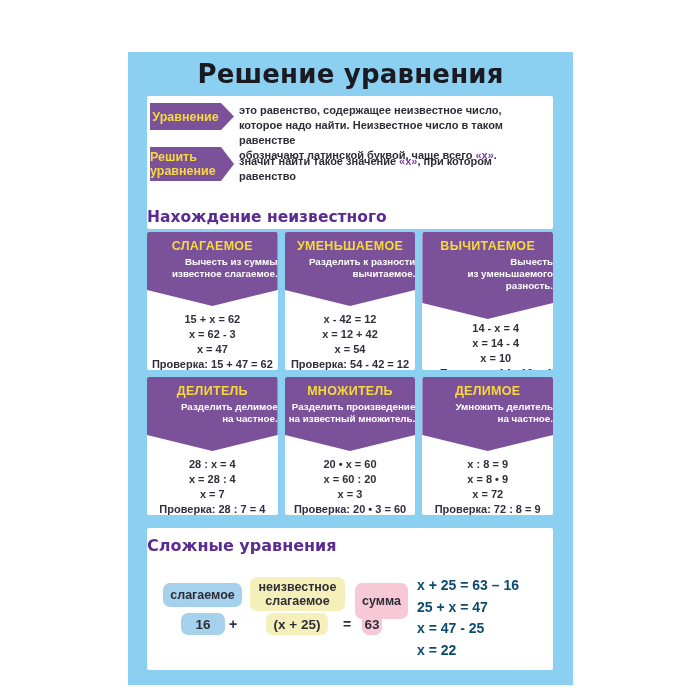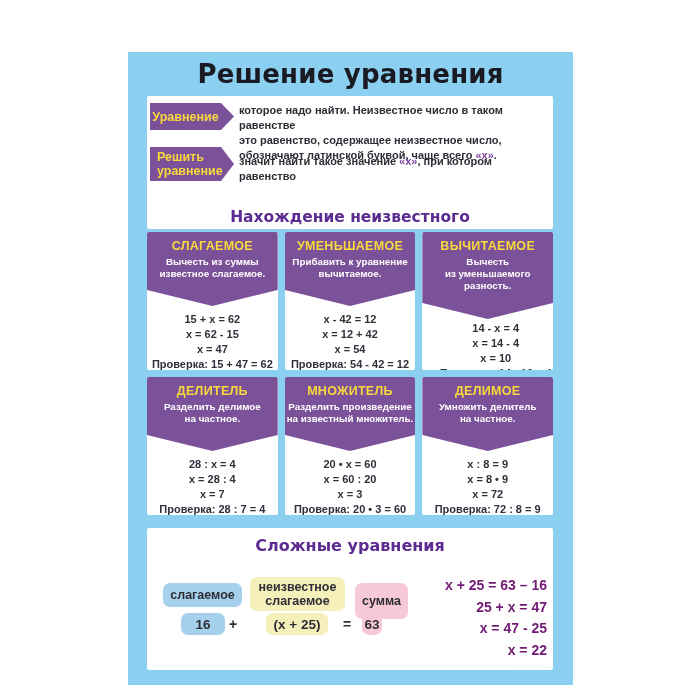--- a/index.html
+++ b/index.html
@@ -15,85 +15,85 @@
 
   .panel { position:absolute; background:#ffffff; border-radius:2px; }
 
   
   .def-panel { left:19px; top:44px; width:406px; height:116px; }
   .def-arrow { position:absolute; left:3px; background:#7B5199; color:#F8D93C;
                font-weight:800; font-size:12.5px;
                clip-path:polygon(0 0, calc(100% - 13px) 0, 100% 50%, calc(100% - 13px) 100%, 0 100%);
                display:flex; flex-direction:column; justify-content:center; }
   .def-arrow1 { top:7px; width:84px; height:27px; align-items:center; padding-right:13px; }
-  .def-arrow2 { top:51px; width:84px; height:34px; padding-left:7px; line-height:14px; }
+  .def-arrow2 { top:51px; width:84px; height:34px; line-height:14px; }
   .def-text { position:absolute; left:92px; right:6px; font-size:11px; font-weight:700;
               color:#2E2D36; line-height:15px; }
   .def-text1 { top:7px; }
   .def-text2 { top:58px; }
   .x-accent { color:#7A3F9F; font-weight:800; }
 
   
   .finding-bar { left:19px; top:153px; width:406px; height:24px;
-                 display:flex; align-items:center; justify-content:center; }
+                 display:flex; align-items:center; }
   .finding-bar span { font-family:"DejaVu Sans", sans-serif; font-size:15.5px;
                  font-weight:800; color:#5B2B91; }
 
   
   .cards-row { position:absolute; left:19px; width:406px; height:138px;
                display:flex; gap:7px; }
   .row1 { top:180px; } .row2 { top:325px; }
   .card { flex:1; background:#ffffff; border-radius:2px; overflow:hidden; }
   .banner { background:#7B5199; height:74px; padding-top:7px;
             clip-path:polygon(0 0, 100% 0, 100% calc(100% - 16px), 50% 100%, 0 calc(100% - 16px)); }
   .banner.tall { height:87px; }
   .banner-title { text-align:center; font-size:12.5px; font-weight:800;
                   color:#F8D93C; letter-spacing:0.3px; }
-  .banner-desc { margin-top:3px; text-align:center; font-size:9.8px; font-weight:700;
+  .banner-desc { margin-top:3px; text-align:right; font-size:9.8px; font-weight:700;
                  color:#ffffff; line-height:12px; }
   .eqs { margin-top:6px; text-align:center; font-size:11px; font-weight:700;
          color:#312F3B; line-height:15px; }
   .banner.tall + .eqs { margin-top:2px;padding-left:16px; }
 
   
   .complex-panel { left:19px; top:476px; width:406px; height:142px; }
-  .complex-title { position:absolute; top:8px; left:0; right:0; text-align:center;
+  .complex-title { position:absolute; top:8px; left:0; right:0; text-align:left;
             font-family:"DejaVu Sans", sans-serif; font-size:16px; font-weight:800;
             color:#5B2B91; }
   .cbox { position:absolute; border-radius:7px; display:flex; align-items:center;
           justify-content:center; text-align:center; font-weight:700; color:#2E2D36; }
   .box-blue   { background:#A6D1EC; }
   .box-yellow { background:#F5F0B9; }
   .box-pink   { background:#F7C9D7; }
   .lbl { font-size:12.5px; }
   .lbl-unknown { line-height:14px; font-size:12.5px; }
   .val { font-size:13.5px; }
   .cop { position:absolute; font-size:14px; font-weight:800; color:#2E2D36;
          width:20px; text-align:center; }
   .complex-eqs { position:absolute; left:270px; top:47px; width:130px;
-         text-align:right; font-size:14px; font-weight:700; color:#701a75;
+         text-align:left; font-size:14px; font-weight:700; color:#0c4a6e;
          line-height:21.5px; }
   .watermark { position:absolute; left:370px; top:137px; width:36px;
          font-size:4px; color:#BDBDBD; letter-spacing:1px; overflow:hidden;
          white-space:nowrap; }
 </style>
 </head>
 <body>
 
 <div class="poster">
 
   <div class="poster-title">Решение уравнения</div>
 
   <div class="panel def-panel">
     <div class="def-arrow def-arrow1">
       <span>Уравнение</span>
     </div>
     <div class="def-text def-text1">
+      <div>это равенство, содержащее неизвестное число,</div>
       <div>которое надо найти. Неизвестное число в таком равенстве</div>
-      <div>это равенство, содержащее неизвестное число,</div>
       <div><span>обозначают латинской буквой, чаще всего </span><span class="x-accent">«х»</span><span>.</span></div>
     </div>
 
     <div class="def-arrow def-arrow2">
       <span>Решить</span>
       <span>уравнение</span>
     </div>
     <div class="def-text def-text2">
       <div><span>значит найти такое значение </span><span class="x-accent">«х»</span><span>, при котором равенство</span></div>
     </div>
@@ -107,30 +107,30 @@
     <div class="card">
       <div class="banner">
         <div class="banner-title">СЛАГАЕМОЕ</div>
         <div class="banner-desc">
           <div>Вычесть из суммы</div>
           <div>известное слагаемое.</div>
         </div>
       </div>
       <div class="eqs">
         <div>15 + x = 62</div>
-        <div>x = 62 - 15</div>
+        <div>x = 62 - 3</div>
         <div>x = 47</div>
         <div>Проверка: 15 + 47 = 62</div>
       </div>
     </div>
     <div class="card">
       <div class="banner">
         <div class="banner-title">УМЕНЬШАЕМОЕ</div>
         <div class="banner-desc">
-          <div>Прибавить к уравнение</div>
+          <div>Разделить к разности</div>
           <div>вычитаемое.</div>
         </div>
       </div>
       <div class="eqs">
         <div>x - 42 = 12</div>
         <div>x = 12 + 42</div>
         <div>x = 54</div>
         <div>Проверка: 54 - 42 = 12</div>
       </div>
     </div>

